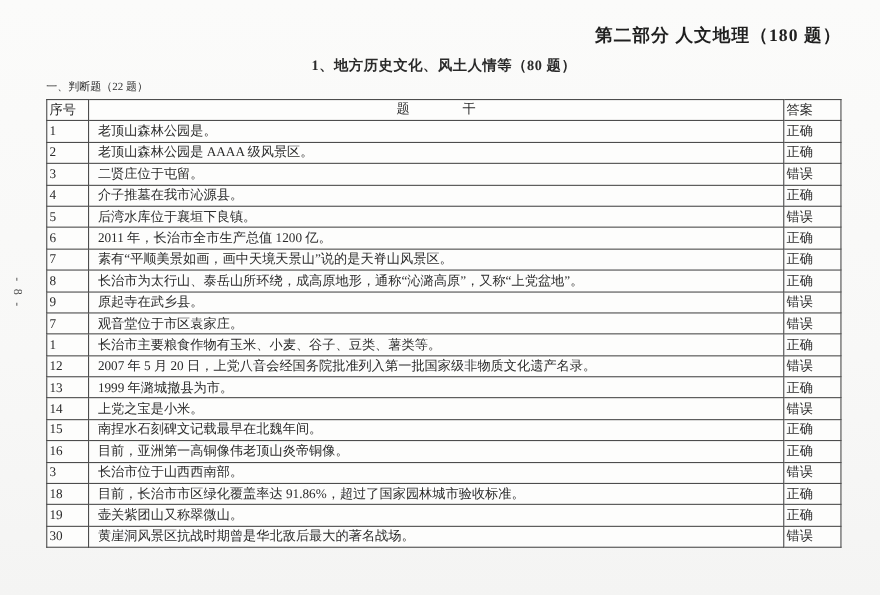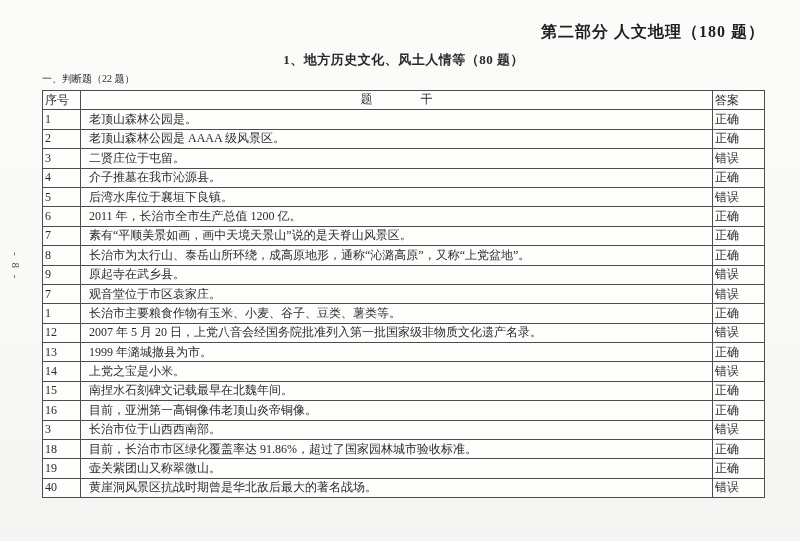--- a/index.html
+++ b/index.html
@@ -210,20 +210,20 @@
     <td class="col-ans">正确</td>
   </tr>
 
   <tr>
     <td class="col-no">19</td>
     <td class="col-stem">壶关紫团山又称翠微山。</td>
     <td class="col-ans">正确</td>
   </tr>
 
   <tr>
-    <td class="col-no">40</td>
+    <td class="col-no">30</td>
     <td class="col-stem">黄崖洞风景区抗战时期曾是华北敌后最大的著名战场。</td>
     <td class="col-ans">错误</td>
   </tr>
 </tbody>
   </table>
 
 </div>
 
 </body></html>

